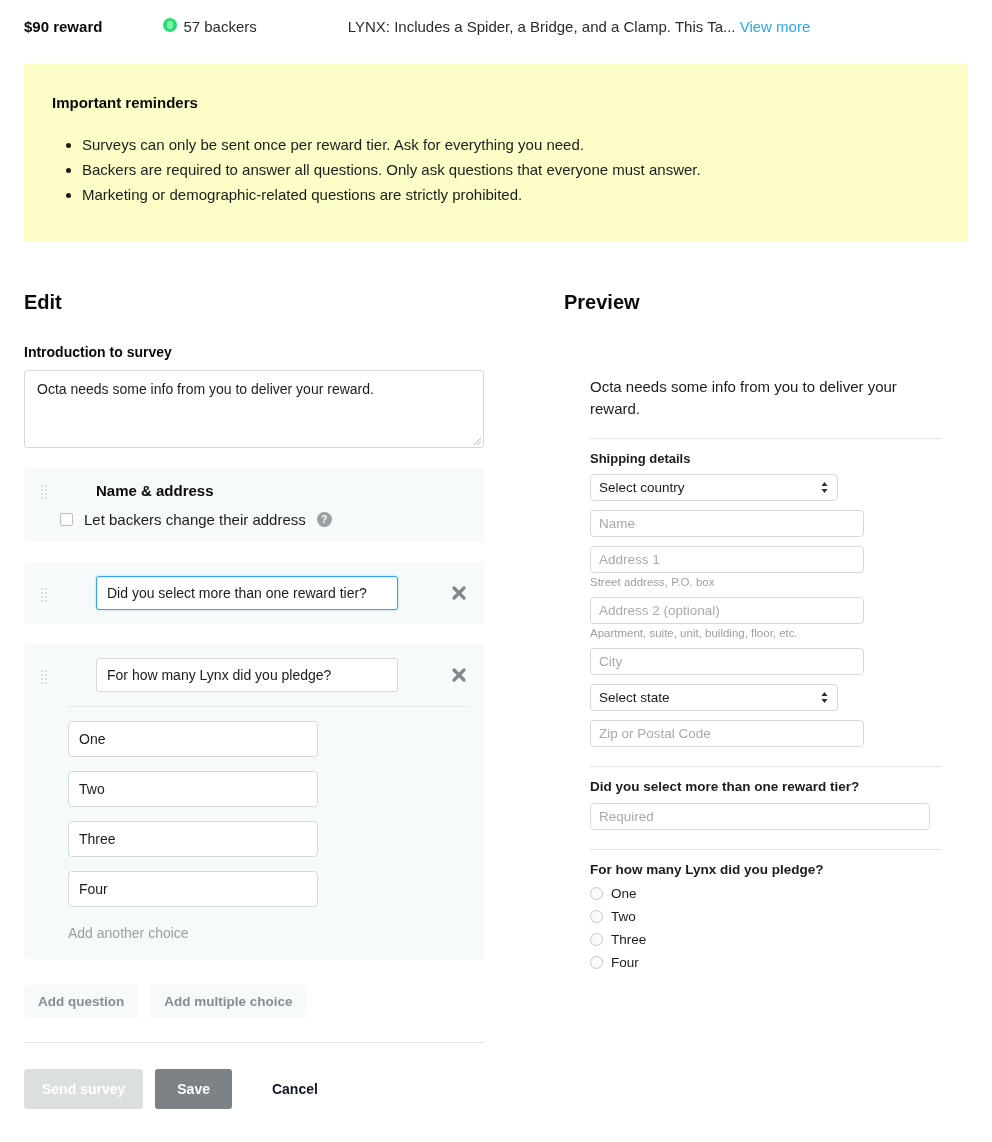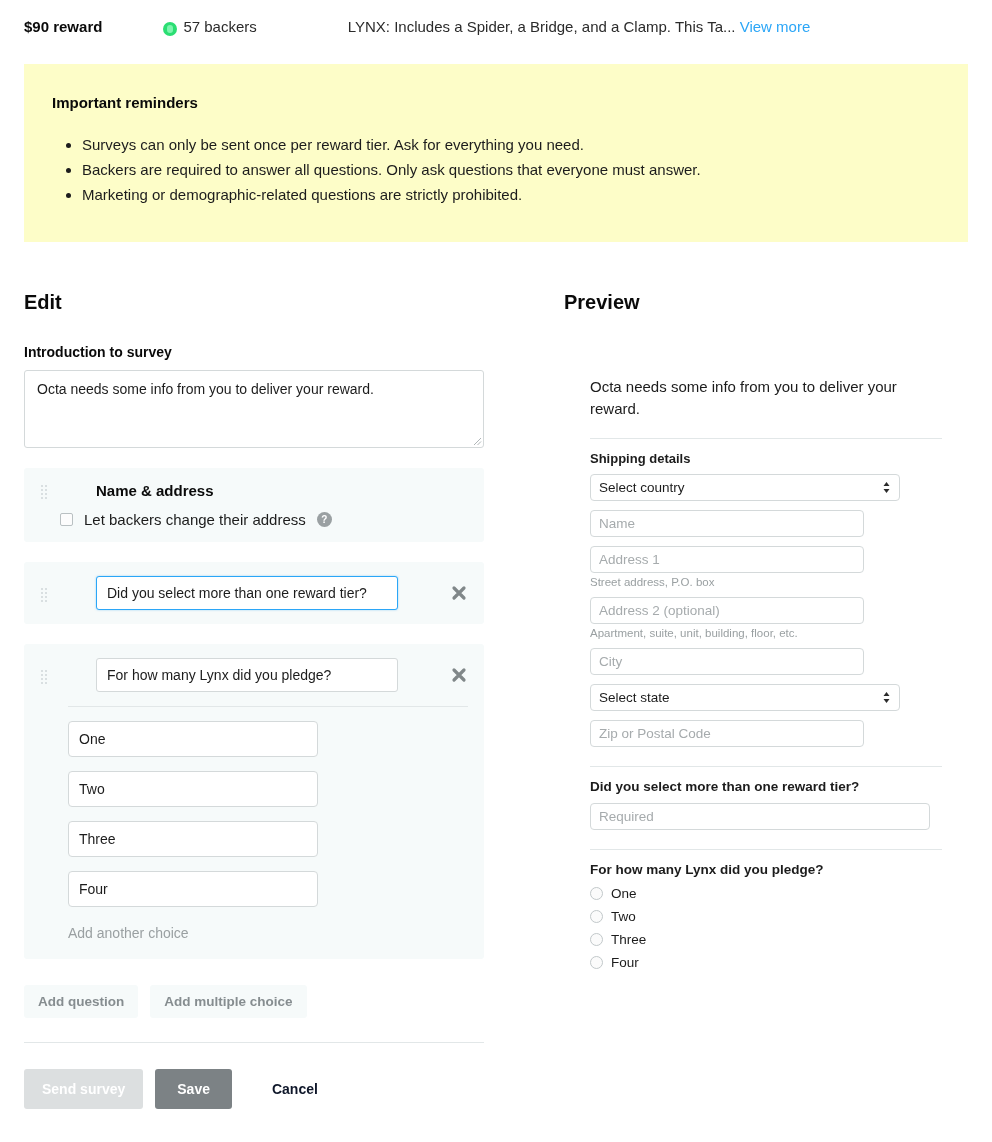--- a/index.html
+++ b/index.html
@@ -25,21 +25,21 @@
   .sub-row {
     display: flex;
     align-items: center;
     margin-top: 18px;
     font-size: 15px;
     color: #2b2b2b;
     line-height: 18px;
     gap: 27px;
   }
   .reward-amount { font-weight: bold; color: #0a0a0a; font-size: 15px; }
-  .backers-group { display: flex; align-items: flex-end; margin-left: 34px; }
+  .backers-group { display: flex; align-items: flex-start; margin-left: 34px; }
   .backer-icon {
     width: 14px; height: 14px;
     border-radius: 50%;
     background: #2BDE73;
     position: relative;
     margin-right: 6px;
     flex: none;
   }
   .backer-icon::after {
     content: "";
@@ -281,21 +281,21 @@
   }
   .pv-rule { border-top: 1px solid #e2e7e8; margin: 18px 0 0 0; width: 352px; }
   .pv-label {
     font-size: 13px;
     font-weight: bold;
     color: #1c1c1c;
     margin-top: 12px;
     margin-bottom: 8px;
   }
   .pv-select {
-    width: 310px;
+    width: 248px;
     height: 27px;
     border: 1px solid #d4d9da;
     border-radius: 4px;
     background: #fff;
     font-family: "Liberation Sans", sans-serif;
     font-size: 13.5px;
     color: #1c1c1c;
     padding: 0 8px;
     position: relative;
     display: flex;

